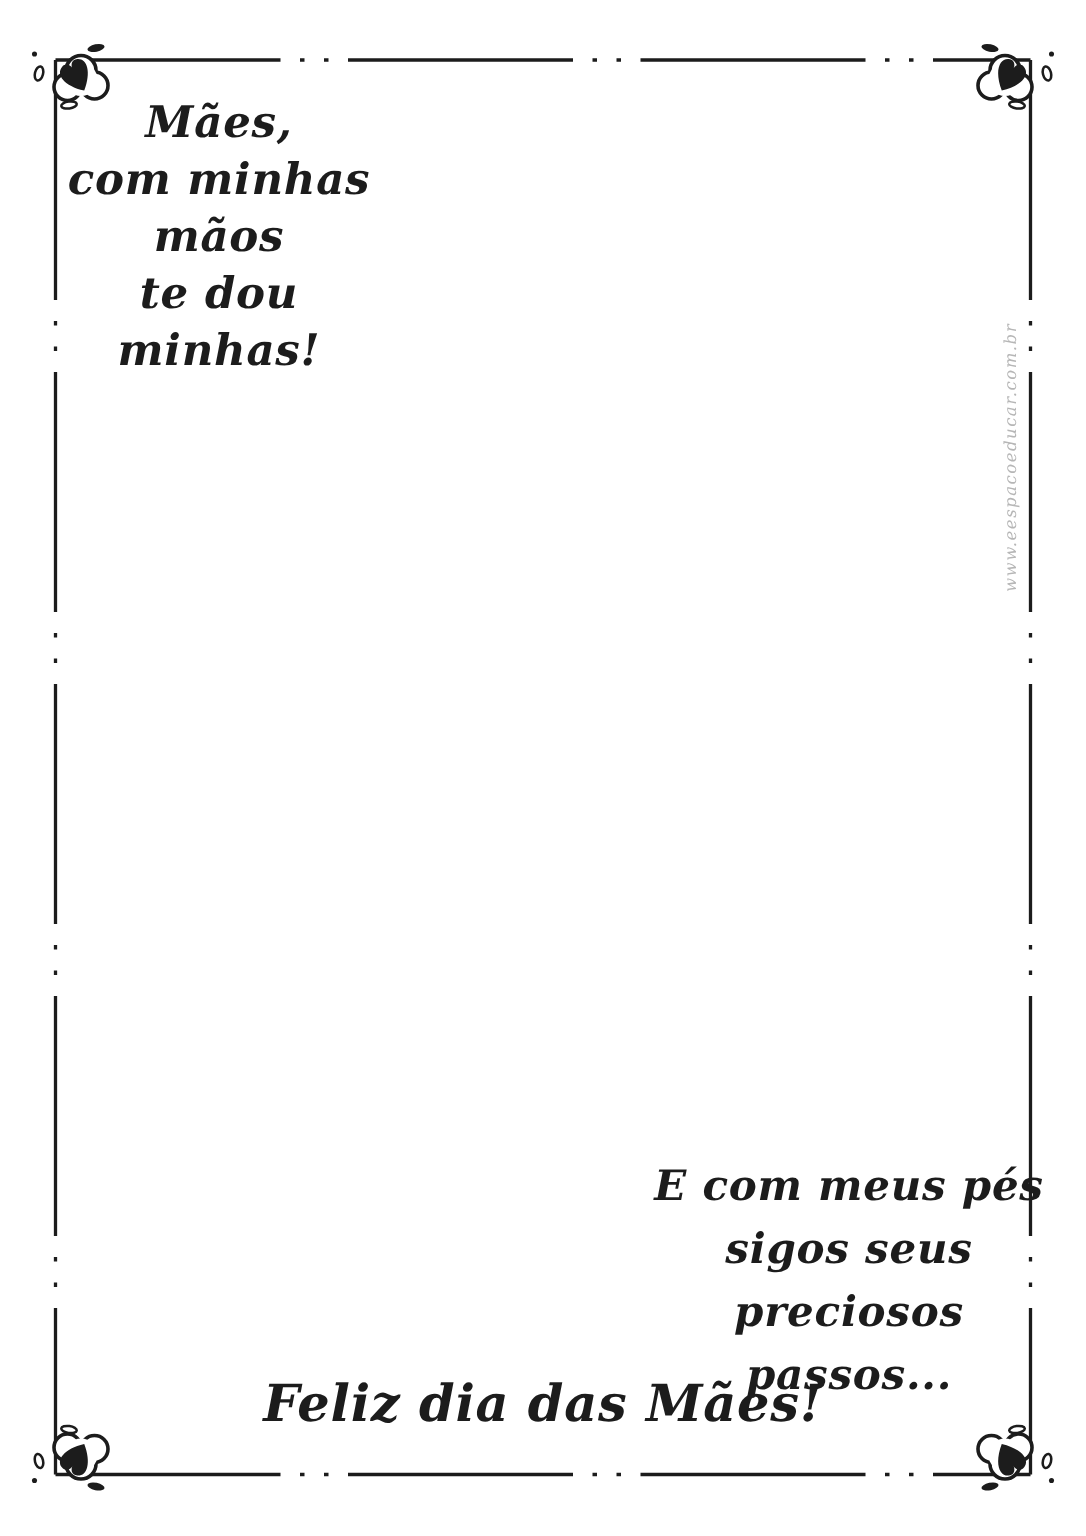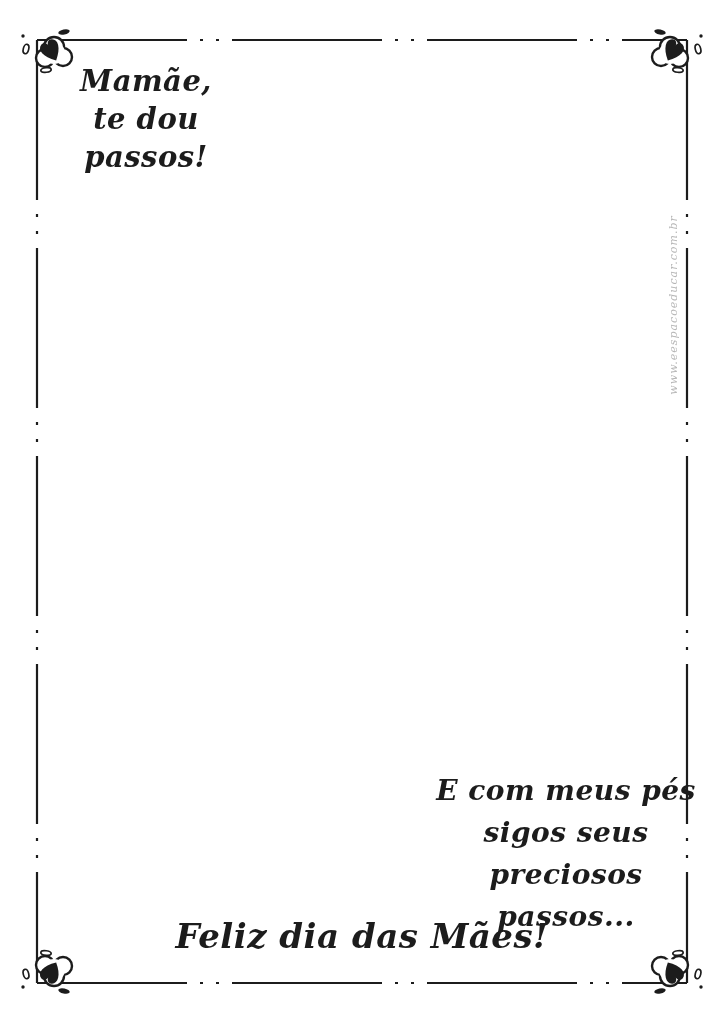--- a/index.html
+++ b/index.html
@@ -106,22 +106,23 @@
       <line x1="687" y1="40" x2="687" y2="983" stroke-dasharray="160 14 3 14 3 14"></line>
     </g>
 
     <use href="#orn" transform="translate(37,40)"></use>
     <use href="#orn" transform="translate(687,40) scale(-1,1)"></use>
     <use href="#orn" transform="translate(37,983) scale(1,-1)"></use>
     <use href="#orn" transform="translate(687,983) scale(-1,-1)"></use>
   </svg>
 
   <div class="script-text top-message">
-    <div>Mamãe,</div>
-    <div>te dou passos!</div>
+    <div>Mães,</div>
+    <div>com minhas mãos</div>
+    <div>te dou minhas!</div>
   </div>
 
   <div class="watermark">www.eespacoeducar.com.br</div>
 
   <div class="script-text bottom-message">
     <div>E com meus pés</div>
     <div>sigos seus preciosos</div>
     <div>passos...</div>
   </div>
 

